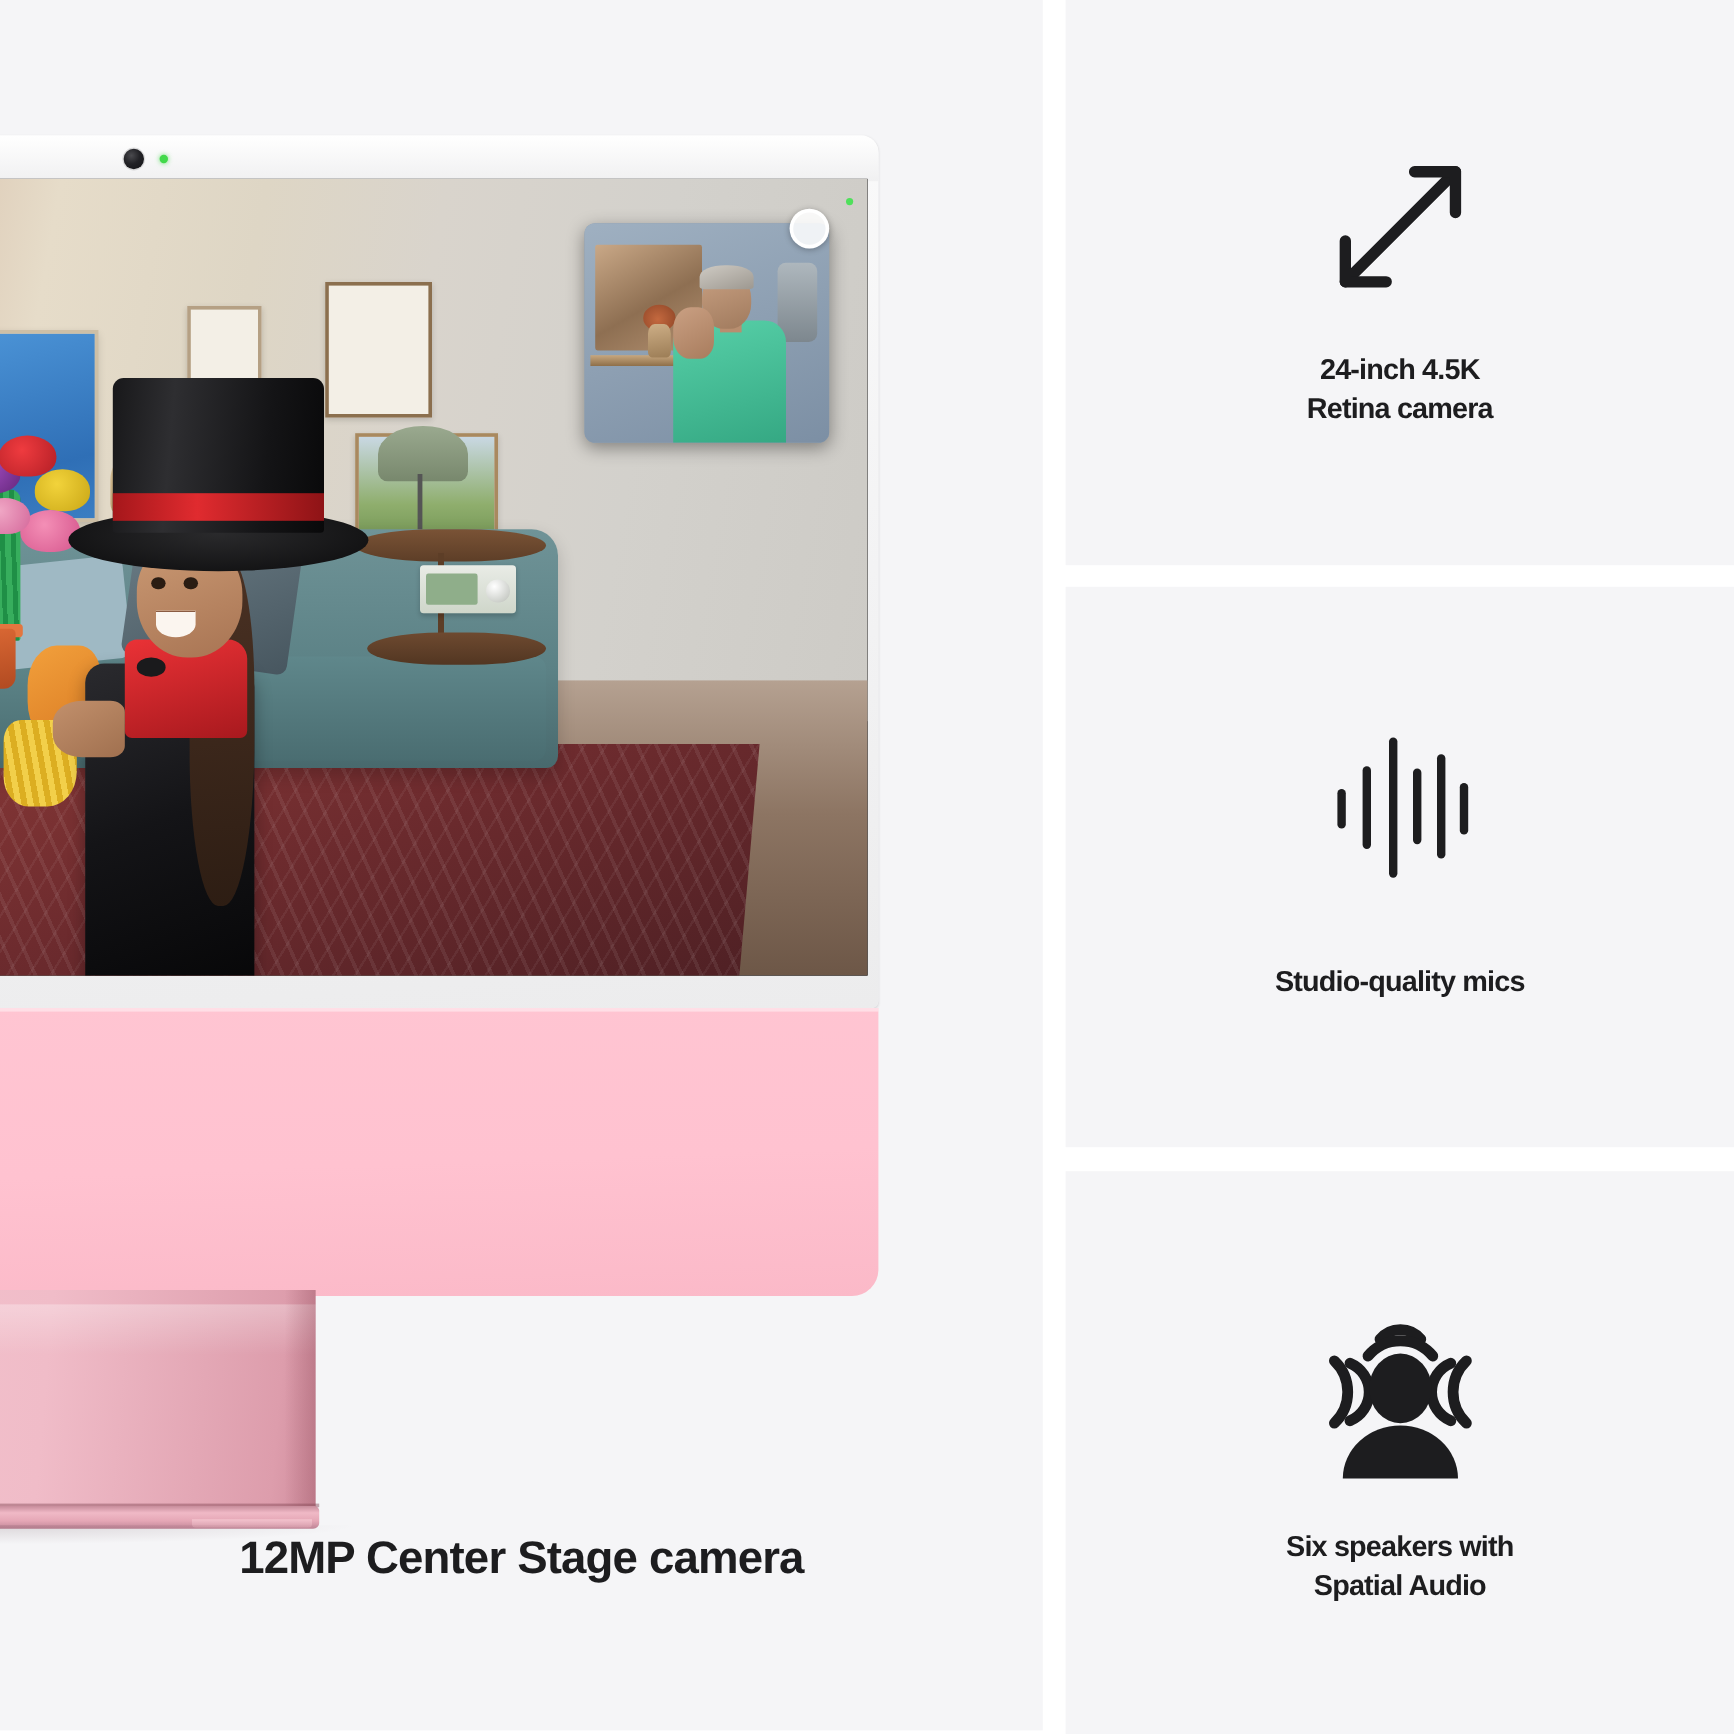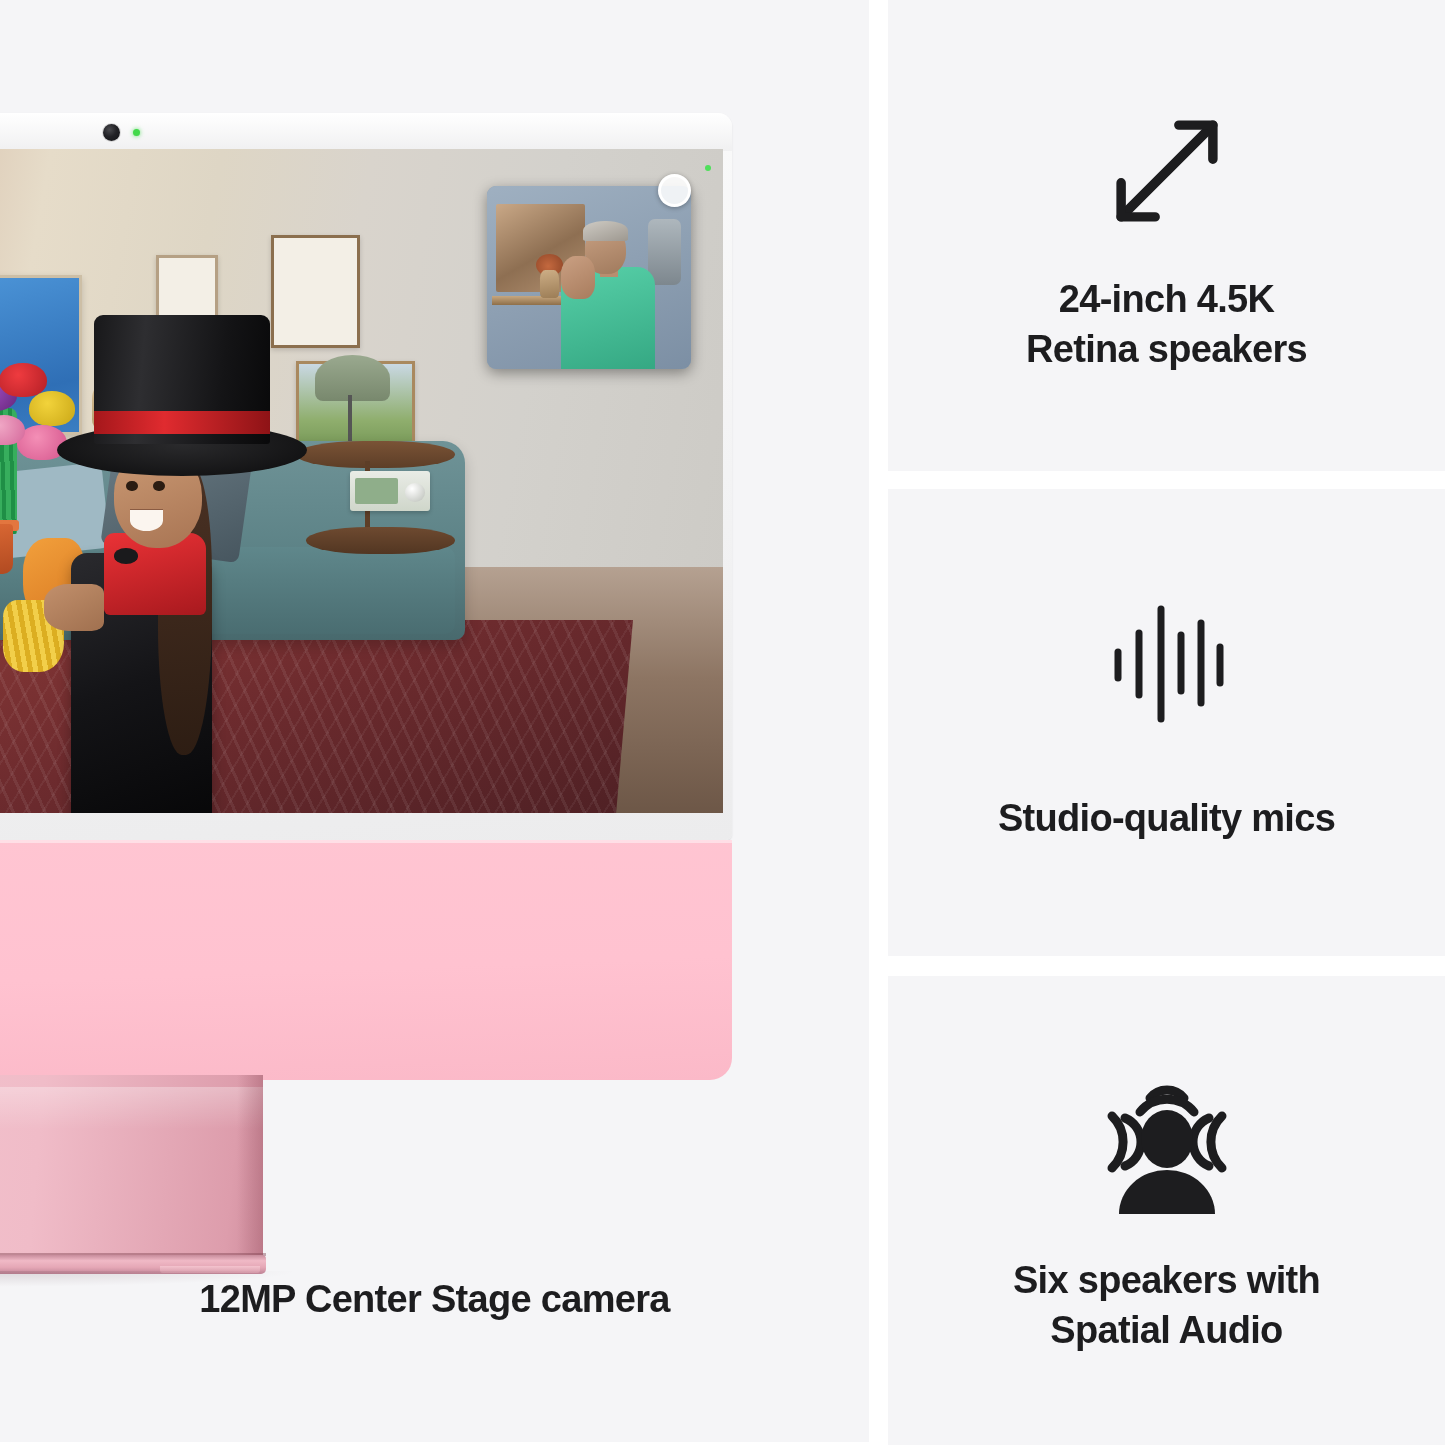--- a/index.html
+++ b/index.html
@@ -232,21 +232,21 @@
   .feature-card{
     position:absolute;left:0;width:557px;background:#f5f5f7;
     display:flex;flex-direction:column;align-items:center;justify-content:center;
   }
   .card-0{top:0;height:471px;}
   .card-1{top:489px;height:467px;gap:20px;}
   .card-2{top:976px;height:469px;}
 
   .icon-wrap{display:flex;align-items:center;justify-content:center;margin-bottom:34px;}
   .card-label{
-    text-align:center;font-size:38px;font-weight:700;letter-spacing:-0.7px;
+    text-align:center;font-size:24px;font-weight:700;letter-spacing:-0.7px;
     color:#1d1d1f;line-height:1.30;
   }
   .card-2 .icon-wrap{margin-bottom:40px;}
   .card-1 .icon-wrap{margin-bottom:48px;}
   .card-0 .icon-wrap{margin-bottom:30px;}
 </style>
 </head>
 <body>
 
 <div class="page">
@@ -359,21 +359,21 @@
     <div class="feature-card card-0">
       <div class="icon-wrap">
         <svg width="148" height="148" viewBox="0 0 100 100" fill="none" stroke="#1d1d1f" stroke-width="6.4" stroke-linecap="round" stroke-linejoin="round">
           <line x1="19" y1="81" x2="81" y2="19"></line>
           <polyline points="58,19 81,19 81,42"></polyline>
           <polyline points="42,81 19,81 19,58"></polyline>
         </svg>
       </div>
       <div class="card-label">
         <div>24-inch 4.5K</div>
-        <div>Retina speakers</div>
+        <div>Retina camera</div>
       </div>
     </div>
 
     <div class="feature-card card-1">
       <div class="icon-wrap">
         <svg width="124" height="124" viewBox="0 0 124 124" fill="none" stroke="#1d1d1f" stroke-width="7" stroke-linecap="round">
           <line x1="13" y1="50" x2="13" y2="76"></line>
           <line x1="34" y1="31" x2="34" y2="93"></line>
           <line x1="56" y1="7" x2="56" y2="117"></line>
           <line x1="76" y1="33" x2="76" y2="89"></line>

